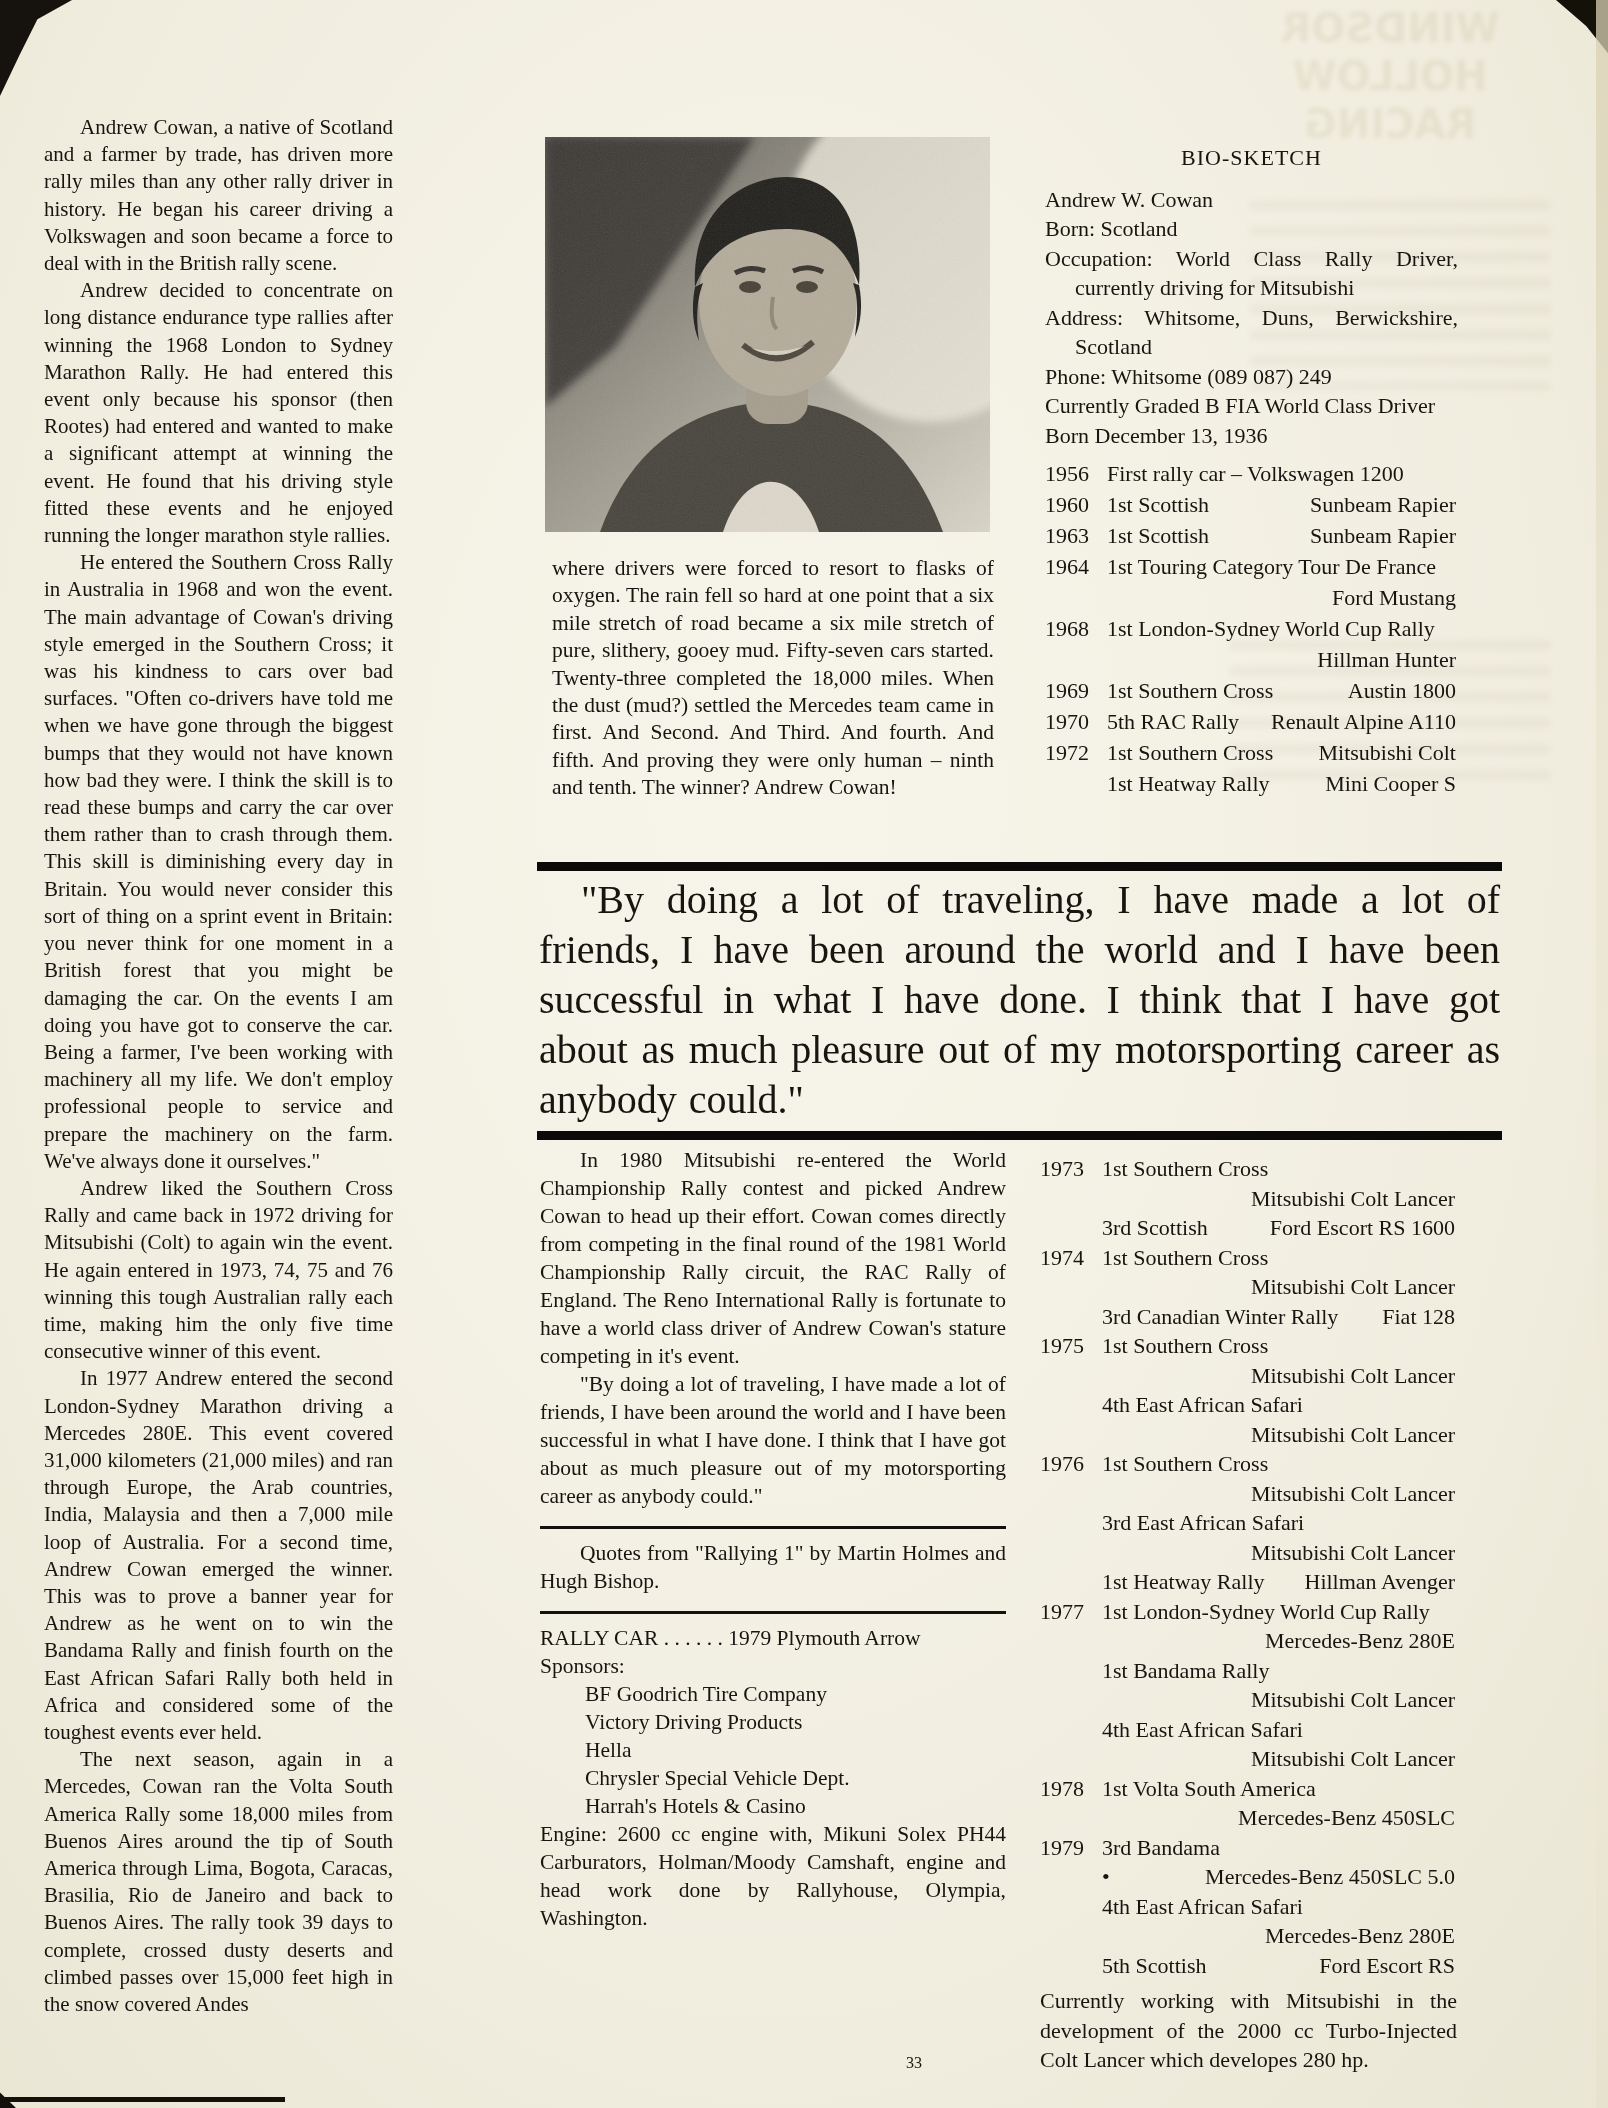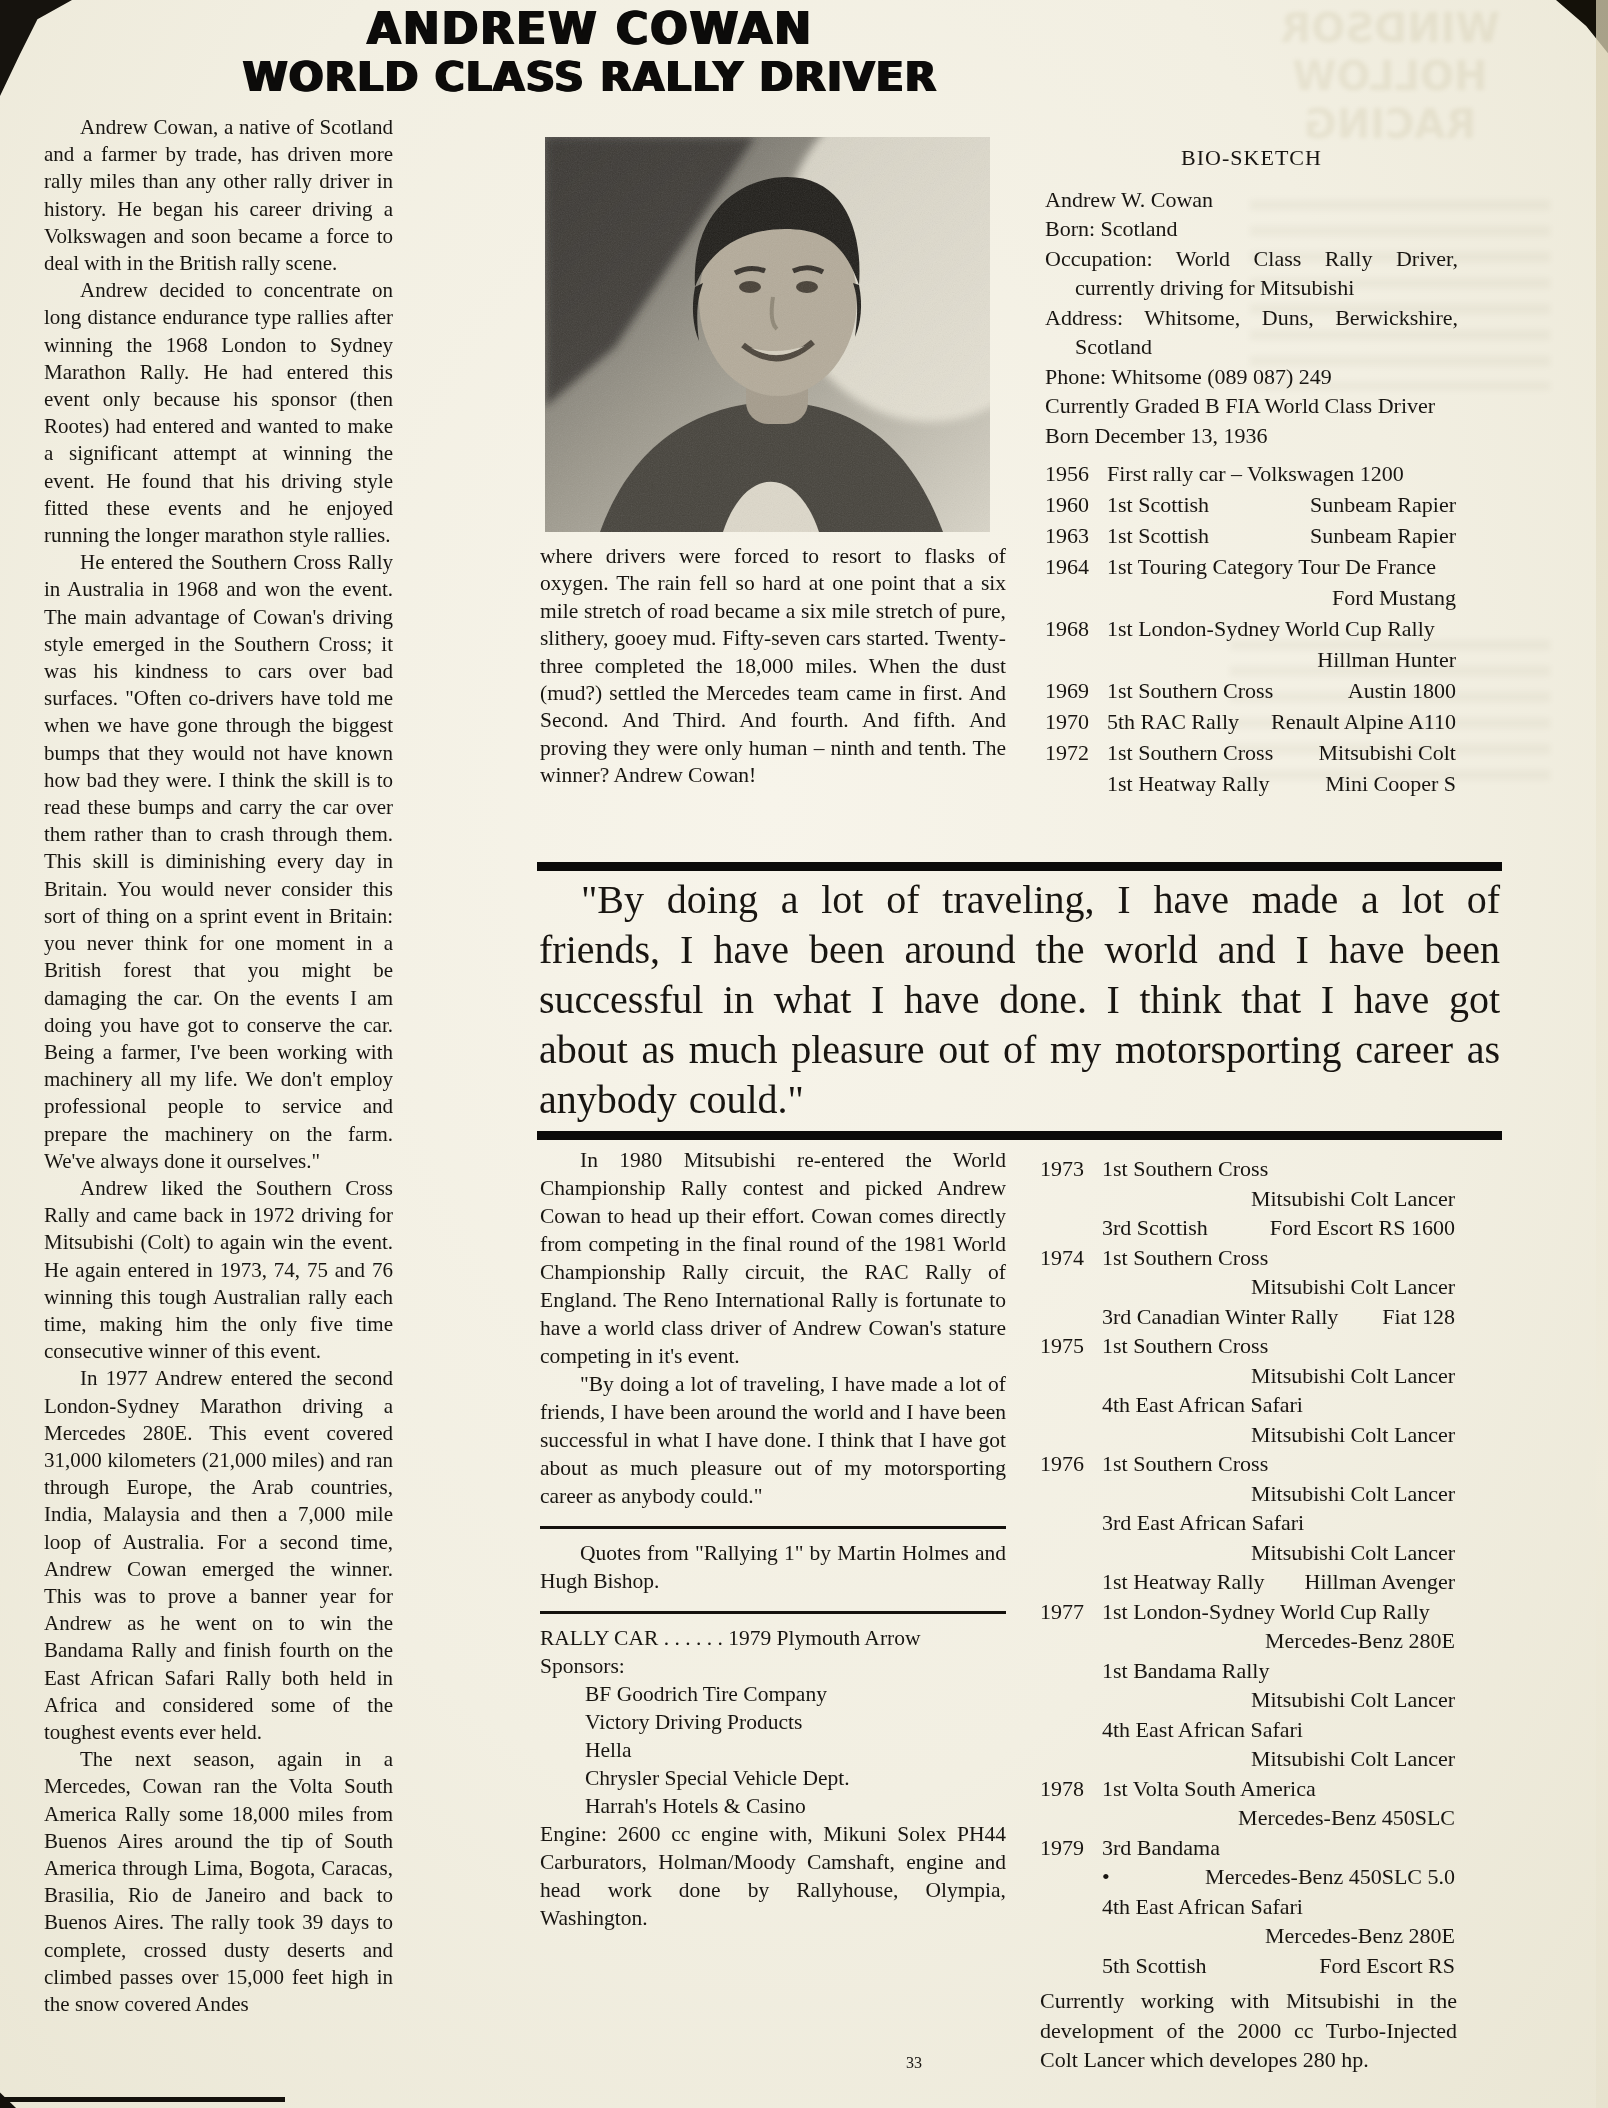--- a/index.html
+++ b/index.html
@@ -16,21 +16,21 @@
   .title .l2 { font-size:41px; line-height:46px; letter-spacing:1px;
                text-shadow: 1.2px 0 0 #0c0b0a, -1.2px 0 0 #0c0b0a; }
   
   .col-left { position:absolute; left:44px; top:94px; width:349px;
               font-size:21px; line-height:27.2px; text-align:justify;margin-top:20px; }
   .col-left p { margin:0; text-indent:36px; }
   .photo { position:absolute; left:545px; top:137px; width:445px; height:395px; }
   .photo svg { display:block; width:100%; height:100%; }
   .center-top { position:absolute; left:540px; top:543px; width:466px;
                 font-size:21.5px; line-height:27.4px; text-align:justify; }
-  .center-top p { margin:0; }
+  .center-top p { margin:12px; }
   
   .pull-quote { position:absolute; left:537px; top:862px; width:961px;
                 border-top:9px solid #0b0a09; border-bottom:9px solid #0b0a09;
                 padding:4px 2px 6px; }
   .pull-quote p { margin:0; font-size:40px; line-height:50px; text-align:justify;
                   text-indent:42px; word-spacing:2px; }
   
   .center-bottom { position:absolute; left:540px; top:1146px; width:466px;
                    font-size:21.5px; line-height:28px; }
   .center-bottom p { margin:0; text-align:justify; }
@@ -79,24 +79,20 @@
 
 <div class="page">
 
   <div class="ghost-title">
     <div>WINDSOR HOLLOW</div>
     <div>RACING</div>
   </div>
   <div class="ghost-blob" style="left:1250px; top:200px; width:300px; height:190px;"></div>
   <div class="ghost-blob" style="left:1230px; top:640px; width:320px; height:150px;"></div>
 
-  <div class="title">
-    <div class="l1">ANDREW COWAN</div>
-    <div class="l2">WORLD CLASS RALLY DRIVER</div>
-  </div>
 
   <div class="col-left">
 
   <p>Andrew Cowan, a native of Scotland and a farmer by trade, has driven more rally miles than any other rally driver in history. He began his career driving a Volkswagen and soon became a force to deal with in the British rally scene.</p>
       <p>Andrew decided to concentrate on long distance endurance type rallies after winning the 1968 London to Sydney Marathon Rally. He had entered this event only because his sponsor (then Rootes) had entered and wanted to make a significant attempt at winning the event. He found that his driving style fitted these events and he enjoyed running the longer marathon style rallies.</p>
       <p>He entered the Southern Cross Rally in Australia in 1968 and won the event. The main advantage of Cowan's driving style emerged in the Southern Cross; it was his kindness to cars over bad surfaces. "Often co-drivers have told me when we have gone through the biggest bumps that they would not have known how bad they were. I think the skill is to read these bumps and carry the car over them rather than to crash through them. This skill is diminishing every day in Britain. You would never consider this sort of thing on a sprint event in Britain: you never think for one moment in a British forest that you might be damaging the car. On the events I am doing you have got to conserve the car. Being a farmer, I've been working with machinery all my life. We don't employ professional people to service and prepare the machinery on the farm. We've always done it ourselves."</p>
       <p>Andrew liked the Southern Cross Rally and came back in 1972 driving for Mitsubishi (Colt) to again win the event. He again entered in 1973, 74, 75 and 76 winning this tough Australian rally each time, making him the only five time consecutive winner of this event.</p>
       <p>In 1977 Andrew entered the second London-Sydney Marathon driving a Mercedes 280E. This event covered 31,000 kilometers (21,000 miles) and ran through Europe, the Arab countries, India, Malaysia and then a 7,000 mile loop of Australia. For a second time, Andrew Cowan emerged the winner. This was to prove a banner year for Andrew as he went on to win the Bandama Rally and finish fourth on the East African Safari Rally both held in Africa and considered some of the toughest events ever held.</p>
       <p>The next season, again in a Mercedes, Cowan ran the Volta South America Rally some 18,000 miles from Buenos Aires around the tip of South America through Lima, Bogota, Caracas, Brasilia, Rio de Janeiro and back to Buenos Aires. The rally took 39 days to complete, crossed dusty deserts and climbed passes over 15,000 feet high in the snow covered Andes</p>
     </div>

